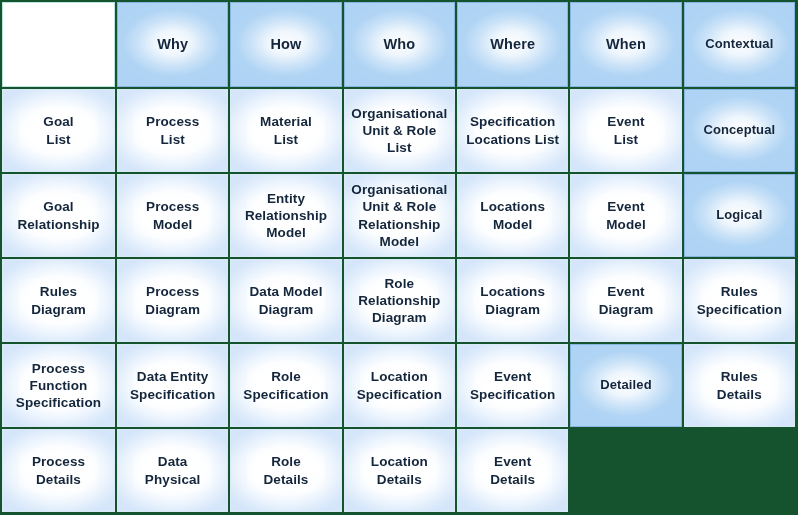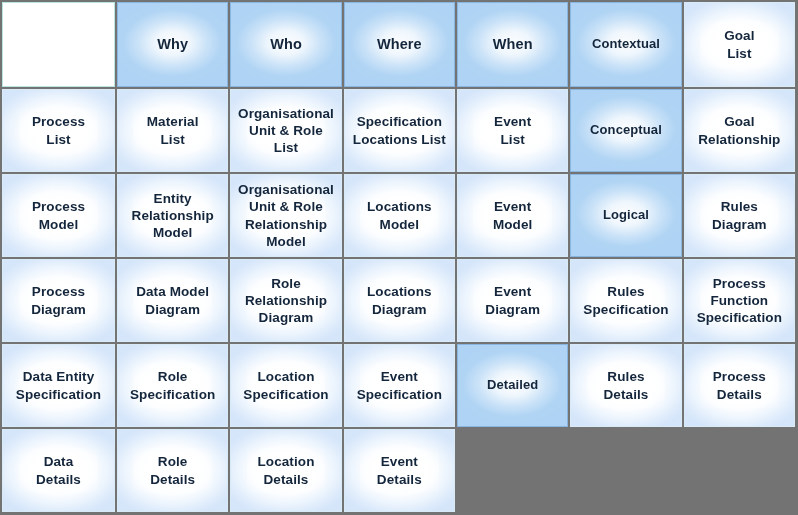--- a/index.html
+++ b/index.html
@@ -15,21 +15,21 @@
     font-family: "Liberation Sans", sans-serif;
   }
 
   #matrix {
     width: 798px;
     height: 515px;
     box-sizing: border-box;
     display: grid;
     grid-template-columns: 113px repeat(6, 1fr);
     grid-template-rows: 85px repeat(5, 1fr);
-    background: #737373;
+    background: #14532d;
     gap: 2px;
     padding: 2px 3px 3px 2px;
     box-sizing: border-box;
   }
 
   .cell {
     position: relative;
     display: flex;
     align-items: center;
     justify-content: center;
@@ -110,20 +110,23 @@
 
 <div id="matrix">
 
   <div class="cell corner">
     <span class="cell-label"></span>
   </div>
   <div class="cell header col-header">
     <span class="cell-label">Why</span>
   </div>
   <div class="cell header col-header">
+    <span class="cell-label">How</span>
+  </div>
+  <div class="cell header col-header">
     <span class="cell-label">Who</span>
   </div>
   <div class="cell header col-header">
     <span class="cell-label">Where</span>
   </div>
   <div class="cell header col-header">
     <span class="cell-label">When</span>
   </div>
 
   <div class="cell header row-header">
@@ -247,21 +250,21 @@
   <div class="cell body-cell">
     <span class="cell-label">Rules
 Details</span>
   </div>
   <div class="cell body-cell">
     <span class="cell-label">Process
 Details</span>
   </div>
   <div class="cell body-cell">
     <span class="cell-label">Data
-Details</span>
+Physical</span>
   </div>
   <div class="cell body-cell">
     <span class="cell-label">Role
 Details</span>
   </div>
   <div class="cell body-cell">
     <span class="cell-label">Location
 Details</span>
   </div>
   <div class="cell body-cell">

